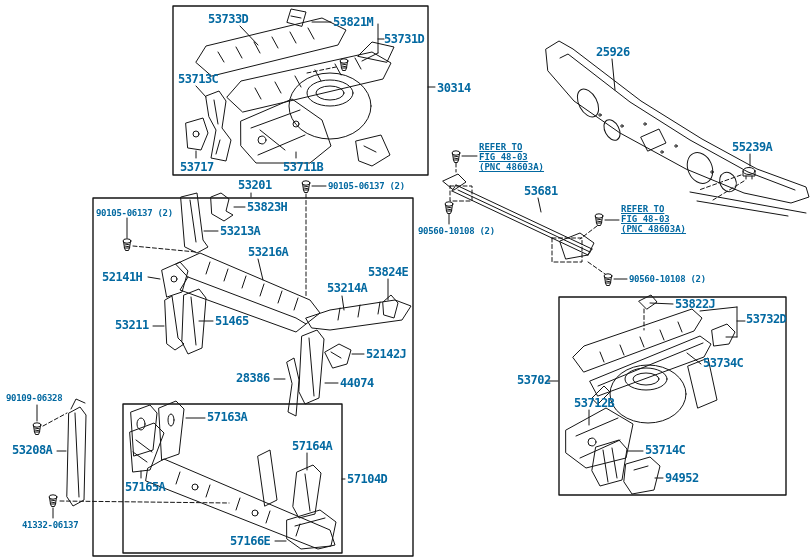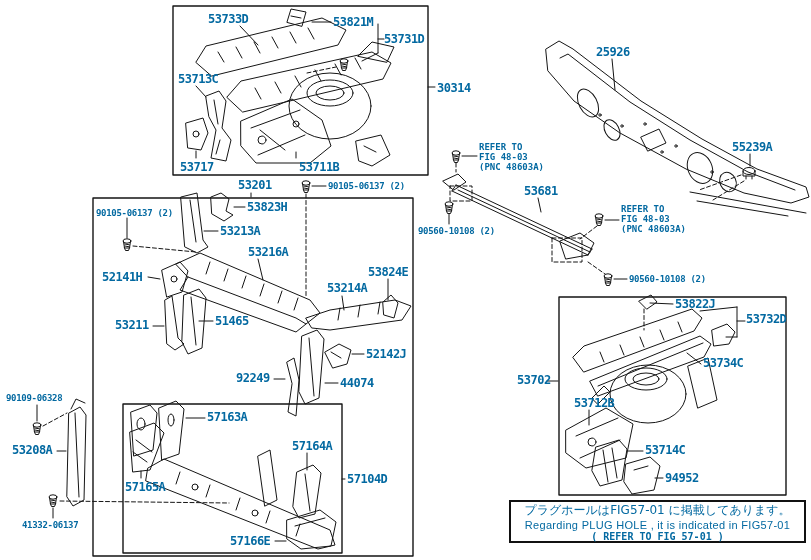--- a/index.html
+++ b/index.html
@@ -1,21 +1,21 @@
 <!DOCTYPE html>
 <html><head>
 <meta charset="utf-8">
 <style>
   html,body{margin:0;padding:0;background:#e8e8e8;}
   .stage{position:relative;width:811px;height:560px;background:#ffffff;overflow:hidden;
          font-family:"DejaVu Sans Mono",monospace;color:#0369a1;}
   .stage svg{position:absolute;left:0;top:0;}
   .plabel{position:absolute;font:bold 12px "DejaVu Sans Mono",monospace;letter-spacing:-0.5px;white-space:nowrap;}
   .flabel{position:absolute;font:bold 9px "DejaVu Sans Mono",monospace;letter-spacing:-0.3px;white-space:nowrap;}
-  .rnote{position:absolute;font:bold 9px "DejaVu Sans Mono",monospace;line-height:10px;white-space:nowrap;}
+  .rnote{position:absolute;font:bold 9px "DejaVu Sans Mono",monospace;line-height:10px;white-space:nowrap;text-decoration:underline;}
   .rnote div{margin:0;}
   .infobox{position:absolute;left:509px;top:500px;width:293px;height:39px;border:2px solid #111;
            text-align:center;display:flex;flex-direction:column;justify-content:center;background:#fff;}
   .infobox .jp{font:12px "DejaVu Sans",sans-serif;letter-spacing:0;}
   .infobox .en{font:11px "Liberation Sans",sans-serif;letter-spacing:0.3px;}
   .infobox .rf{font:bold 10px "DejaVu Sans Mono",monospace;}
   .doccode{position:absolute;left:744px;top:546px;font:bold 10px "DejaVu Sans Mono",monospace;margin-top:44px;}
 </style>
 </head>
 <body>
@@ -211,37 +211,37 @@
     <line x1="663" y1="478" x2="655" y2="478"></line>
     <line x1="547" y1="381" x2="558" y2="381"></line>
   </g>
 </svg>
 
 <div class="plabel" style="left:208px;top:12px">53733D</div>
 <div class="plabel" style="left:333px;top:15px">53821M</div>
 <div class="plabel" style="left:384px;top:32px">53731D</div>
 <div class="plabel" style="left:178px;top:72px">53713C</div>
 <div class="plabel" style="left:180px;top:160px">53717</div>
-<div class="plabel" style="left:299px;top:160px">53711B</div>
+<div class="plabel" style="left:283px;top:160px">53711B</div>
 <div class="plabel" style="left:437px;top:81px">30314</div>
 
 <div class="plabel" style="left:238px;top:178px">53201</div>
 <div class="flabel" style="left:328px;top:181px">90105-06137 (2)</div>
 <div class="flabel" style="left:96px;top:208px">90105-06137 (2)</div>
 
 <div class="plabel" style="left:247px;top:200px">53823H</div>
 <div class="plabel" style="left:220px;top:224px">53213A</div>
 <div class="plabel" style="left:248px;top:245px">53216A</div>
 <div class="plabel" style="left:102px;top:270px">52141H</div>
 <div class="plabel" style="left:327px;top:281px">53214A</div>
 <div class="plabel" style="left:368px;top:265px">53824E</div>
 <div class="plabel" style="left:115px;top:318px">53211</div>
 <div class="plabel" style="left:215px;top:314px">51465</div>
 <div class="plabel" style="left:366px;top:347px">52142J</div>
-<div class="plabel" style="left:236px;top:371px">92249</div>
+<div class="plabel" style="left:236px;top:371px">28386</div>
 <div class="plabel" style="left:340px;top:376px">44074</div>
 
 <div class="flabel" style="left:6px;top:393px">90109-06328</div>
 <div class="plabel" style="left:12px;top:443px">53208A</div>
 <div class="flabel" style="left:22px;top:520px">41332-06137</div>
 
 <div class="plabel" style="left:207px;top:410px">57163A</div>
 <div class="plabel" style="left:125px;top:480px">57165A</div>
 <div class="plabel" style="left:292px;top:439px">57164A</div>
 <div class="plabel" style="left:347px;top:472px">57104D</div>
@@ -265,20 +265,15 @@
 </div>
 
 <div class="plabel" style="left:675px;top:297px">53822J</div>
 <div class="plabel" style="left:746px;top:312px">53732D</div>
 <div class="plabel" style="left:703px;top:356px">53734C</div>
 <div class="plabel" style="left:517px;top:373px">53702</div>
 <div class="plabel" style="left:574px;top:396px">53712B</div>
 <div class="plabel" style="left:645px;top:443px">53714C</div>
 <div class="plabel" style="left:665px;top:471px">94952</div>
 
-<div class="infobox">
-  <div class="jp">プラグホールはFIG57-01 に掲載してあります。</div>
-  <div class="en">Regarding PLUG HOLE , it is indicated in FIG57-01</div>
-  <div class="rf">(  REFER TO FIG 57-01  )</div>
+<div class="doccode">532186B</div>
+
 </div>
-<div class="doccode">532186B</div>
-
-</div>
 
 </body></html>

